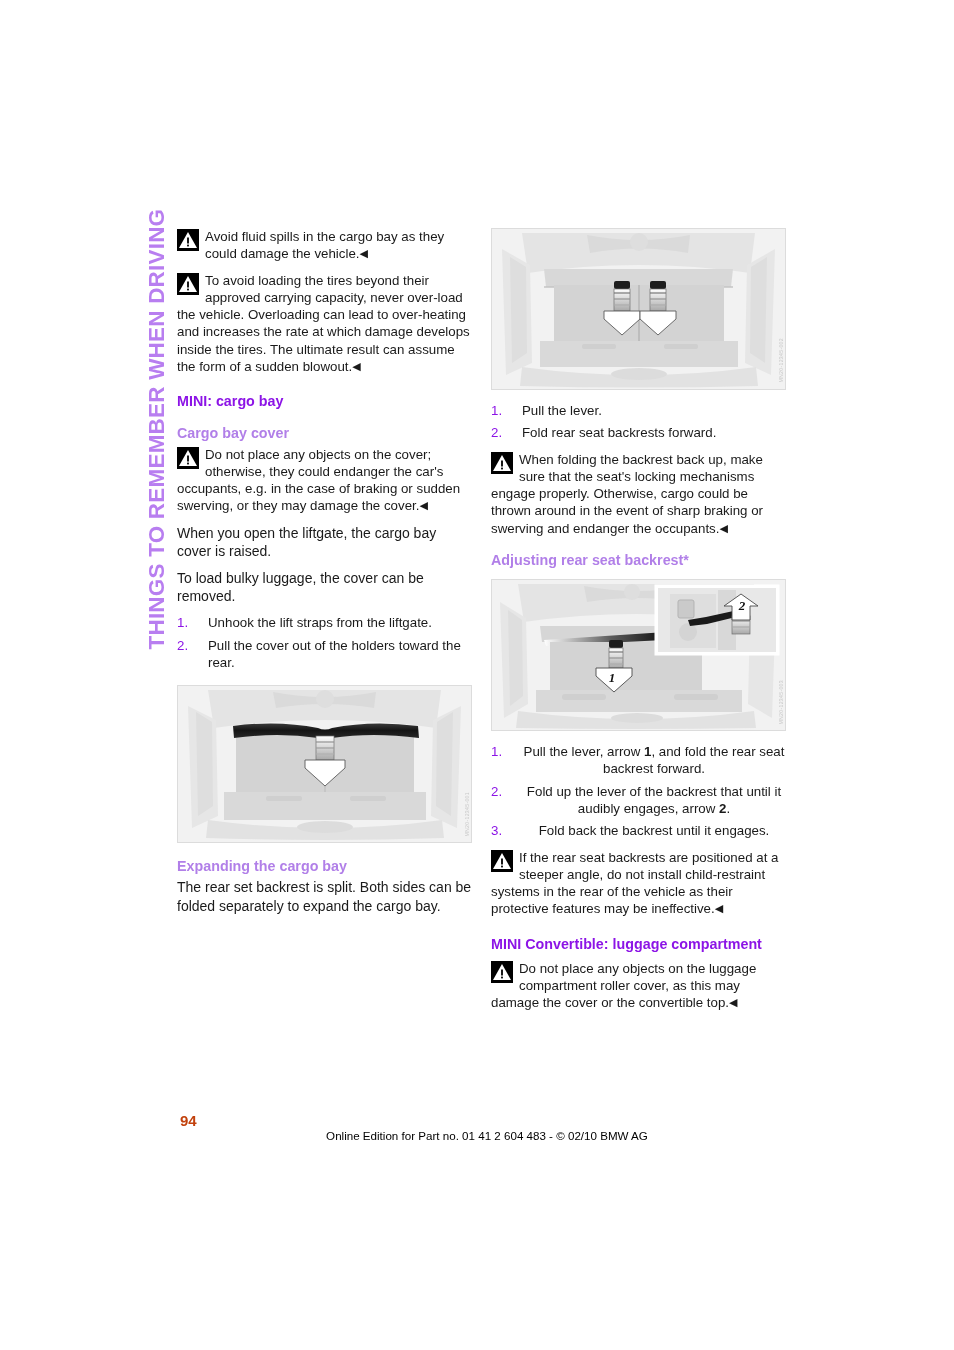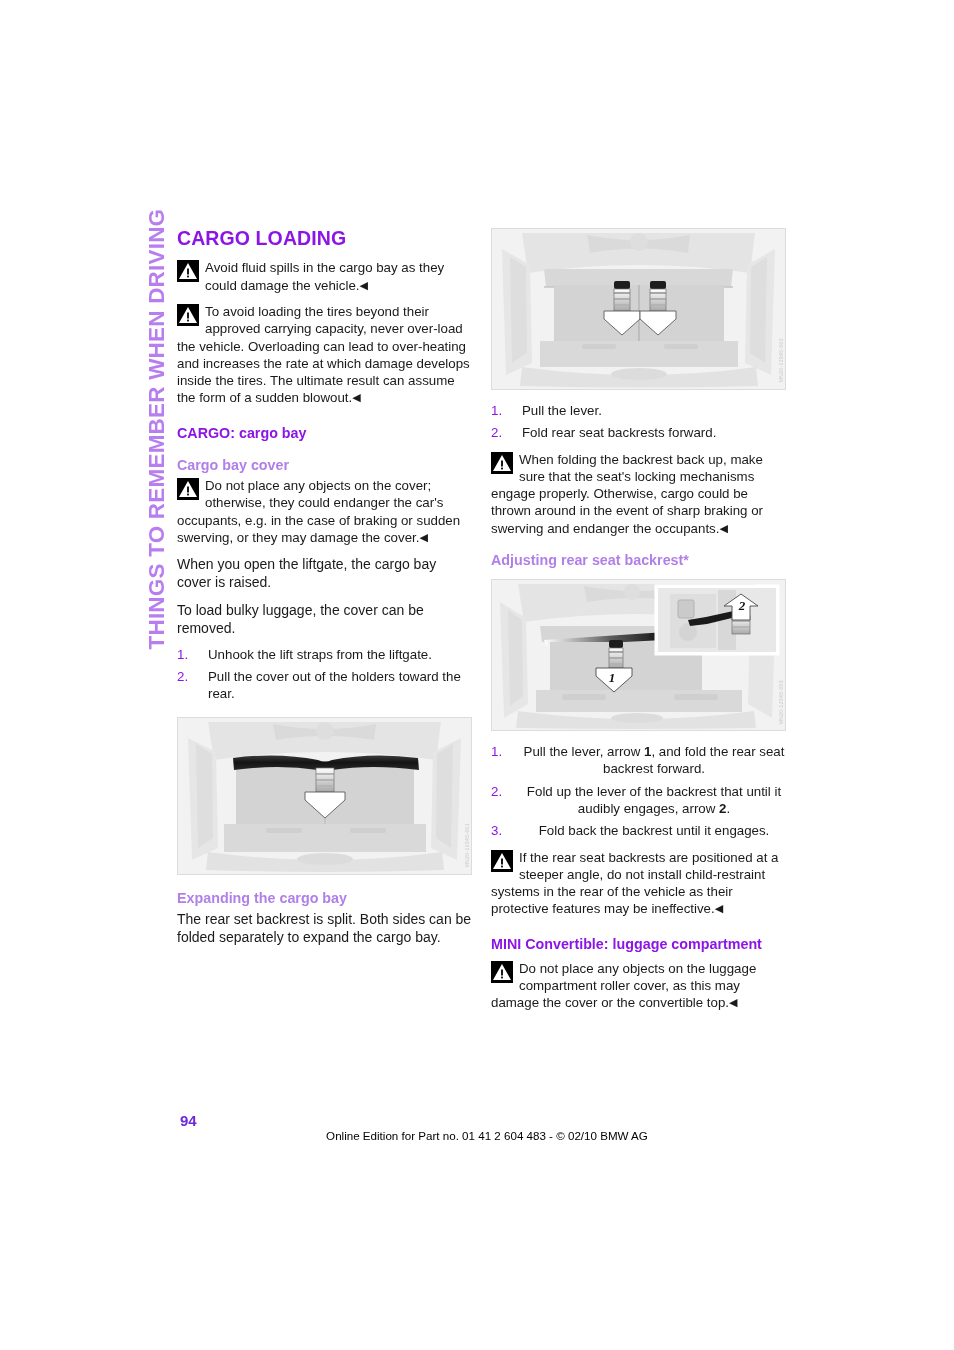--- a/index.html
+++ b/index.html
@@ -163,21 +163,21 @@
     font-family: "Liberation Sans", sans-serif;
   }
 
   
   .page-number {
     position: absolute;
     left: 180px;
     top: 1112px;
     font-size: 15px;
     font-weight: bold;
-    color: #6d28d9;
+    color: #c2410c;
   }
   .footer-note {
     position: absolute;
     left: 0;
     right: 0;
     top: 1129px;
     text-align: center;
     font-size: 11.6px;
     color: #000;
     padding-left: 20px;
@@ -187,21 +187,20 @@
 <body>
 
 <div class="page">
 
   <div class="side-tab">
     <div class="side-tab-text">THINGS TO REMEMBER WHEN DRIVING</div>
   </div>
 
   <div class="col col-left">
 
-    <h1 class="chapter-title">CARGO LOADING</h1>
 
     <div class="warn">
       <span class="warn-icon">
         <svg width="22" height="22" viewBox="0 0 22 22" aria-hidden="true">
           <rect x="0" y="0" width="22" height="22" fill="#000000"></rect>
           <polygon points="11,3 20,19 2,19" fill="#ffffff"></polygon>
           <rect x="10.1" y="8.5" width="1.8" height="6.0" fill="#000000"></rect>
           <rect x="10.1" y="15.6" width="1.8" height="1.8" fill="#000000"></rect>
         </svg>
       </span>
@@ -213,21 +212,21 @@
         <svg width="22" height="22" viewBox="0 0 22 22" aria-hidden="true">
           <rect x="0" y="0" width="22" height="22" fill="#000000"></rect>
           <polygon points="11,3 20,19 2,19" fill="#ffffff"></polygon>
           <rect x="10.1" y="8.5" width="1.8" height="6.0" fill="#000000"></rect>
           <rect x="10.1" y="15.6" width="1.8" height="1.8" fill="#000000"></rect>
         </svg>
       </span>
       <span class="warn-text">To avoid loading the tires beyond their approved carrying capacity, never over-load the vehicle. Overloading can lead to over-heating and increases the rate at which damage develops inside the tires. The ultimate result can assume the form of a sudden blowout.</span><span class="eom">◀</span>
     </div>
 
-    <h2 class="section-title">CARGO: cargo bay</h2>
+    <h2 class="section-title">MINI: cargo bay</h2>
 
     <h3 class="subsection-title">Cargo bay cover</h3>
 
     <div class="warn">
       <span class="warn-icon">
         <svg width="22" height="22" viewBox="0 0 22 22" aria-hidden="true">
           <rect x="0" y="0" width="22" height="22" fill="#000000"></rect>
           <polygon points="11,3 20,19 2,19" fill="#ffffff"></polygon>
           <rect x="10.1" y="8.5" width="1.8" height="6.0" fill="#000000"></rect>
           <rect x="10.1" y="15.6" width="1.8" height="1.8" fill="#000000"></rect>

